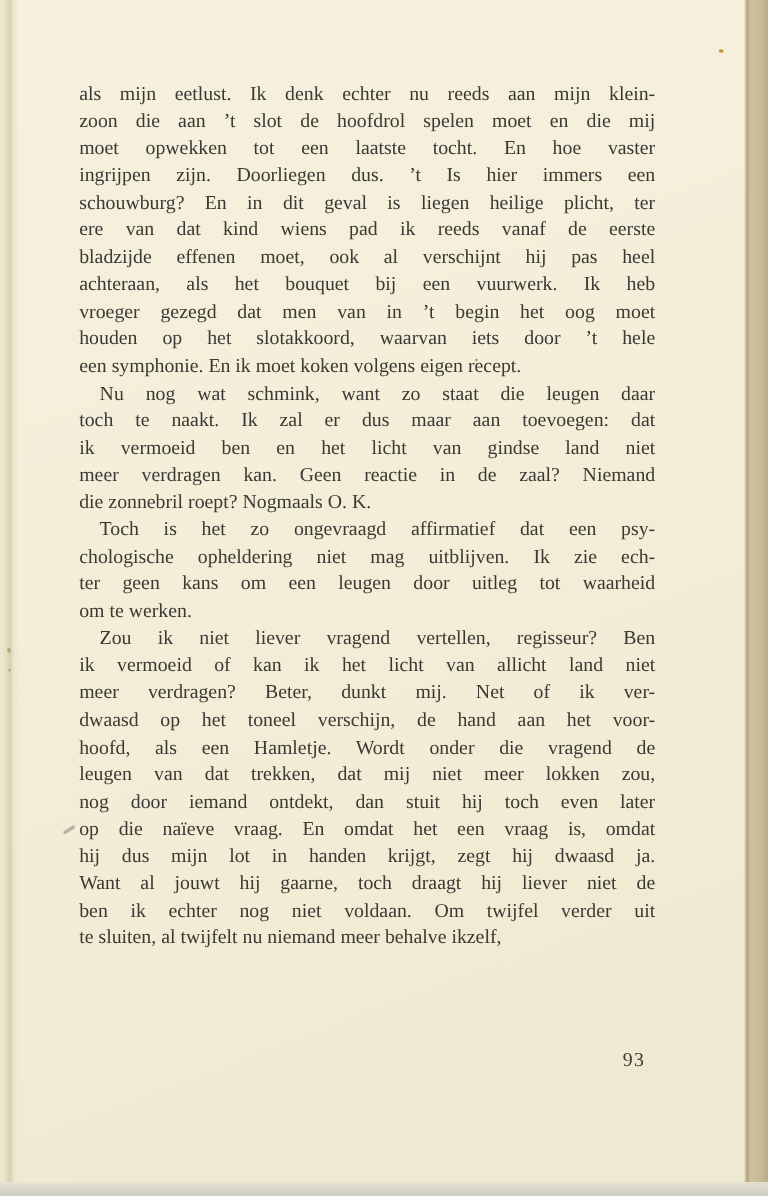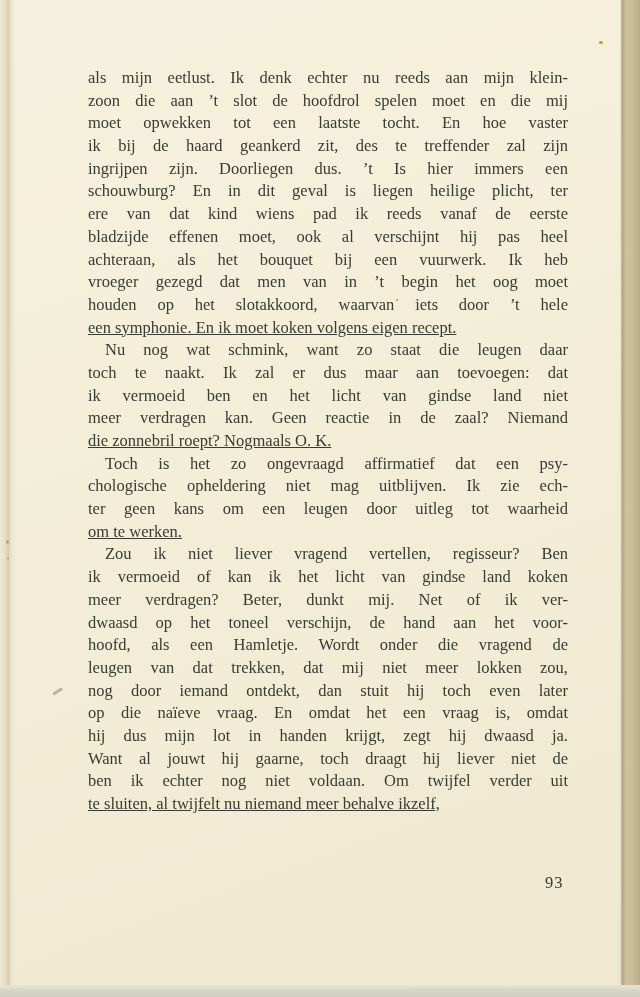--- a/index.html
+++ b/index.html
@@ -19,29 +19,29 @@
     position:absolute;right:0;top:0;bottom:0;width:20px;
     background:linear-gradient(90deg,rgba(203,188,153,0) 0%,#b3a483 12%,#cfc09e 28%,#cbbc99 62%,#c0b18f 88%,#b8a987 100%);
   }
   
   .bottom-edge{
     position:absolute;left:0;right:0;bottom:0;height:11px;
     border-top:1px solid #e6e2d2;
     background:linear-gradient(180deg,#e6e2d3 0%,#d8d5c9 40%,#cfccc0 100%);
   }
   .text-block{
-    position:absolute;left:88px;top:67px;width:480px;
+    position:absolute;left:66px;top:67px;width:480px;
     color:#3b3933;font-size:16.5px;line-height:22.7px;
   }
   .line{height:22.7px;text-align:justify;text-align-last:justify;white-space:nowrap;}
-  .line.end{text-align-last:left;text-decoration:underline;}
+  .line.end{text-align-last:left;}
   .line.indent{text-indent:17px;}
   .it{}
   .page-number{
-    position:absolute;left:545px;top:873px;width:40px;
+    position:absolute;left:519px;top:873px;width:40px;
     color:#3b3933;font-size:16.5px;letter-spacing:1px;
   }
   .speck{position:absolute;border-radius:50%;}
   .speck-a{left:599px;top:41px;width:4px;height:3px;background:#c09732;}
   .speck-b{left:396px;top:299px;width:2px;height:2px;background:#b5653f;opacity:.8;}
   .speck-c{left:6px;top:540px;width:3px;height:4px;background:#a99a76;opacity:.8;}
   .speck-d{left:7px;top:557px;width:2px;height:3px;background:#b3a47e;opacity:.8;}
   .margin-mark{
     position:absolute;left:52px;top:690px;width:11px;height:2.5px;
     background:#9a9488;border-radius:2px;opacity:.65;transform:rotate(-32deg);
@@ -58,40 +58,39 @@
   <div class="speck speck-a"></div>
   <div class="speck speck-b"></div>
   <div class="speck speck-c"></div>
   <div class="speck speck-d"></div>
   <div class="margin-mark"></div>
 
   <main class="text-block">
       <div class="line"><span>als mijn eetlust. Ik denk echter nu reeds aan mijn klein-</span></div>
       <div class="line"><span>zoon die aan ’t slot de hoofdrol spelen moet en die mij</span></div>
       <div class="line"><span>moet opwekken tot een laatste tocht. En hoe vaster</span></div>
-      <div class="line"><span>ik bij de haard geankerd zit, des te treffender zal zijn</span></div>
       <div class="line"><span>ingrijpen zijn. Doorliegen dus. ’t Is hier immers een</span></div>
       <div class="line"><span>schouwburg? En in dit geval is liegen heilige plicht, ter</span></div>
       <div class="line"><span>ere van dat kind wiens pad ik reeds vanaf de eerste</span></div>
       <div class="line"><span>bladzijde effenen moet, ook al verschijnt hij pas heel</span></div>
       <div class="line"><span>achteraan, als het bouquet bij een vuurwerk. Ik heb</span></div>
       <div class="line"><span>vroeger gezegd dat men van in ’t begin het oog moet</span></div>
       <div class="line"><span>houden op het slotakkoord, waarvan iets door ’t hele</span></div>
       <div class="line end"><span>een symphonie. En ik moet koken volgens eigen recept.</span></div>
       <div class="line indent"><span>Nu nog wat schmink, want zo staat die leugen daar</span></div>
       <div class="line"><span>toch te naakt. Ik zal er dus maar aan toevoegen: </span><span class="it">dat</span></div>
       <div class="line"><span class="it">ik vermoeid ben en het licht van gindse land niet</span></div>
       <div class="line"><span class="it">meer verdragen kan</span><span>. Geen reactie in de zaal? Niemand</span></div>
       <div class="line end"><span>die zonnebril roept? Nogmaals O. K.</span></div>
       <div class="line indent"><span>Toch is het zo ongevraagd affirmatief dat een psy-</span></div>
       <div class="line"><span>chologische opheldering niet mag uitblijven. Ik zie ech-</span></div>
       <div class="line"><span>ter geen kans om een leugen door uitleg tot waarheid</span></div>
       <div class="line end"><span>om te werken.</span></div>
       <div class="line indent"><span>Zou ik niet liever vragend vertellen, regisseur? </span><span class="it">Ben</span></div>
-      <div class="line"><span class="it">ik vermoeid of kan ik het licht van gindse land koken</span></div>
+      <div class="line"><span class="it">ik vermoeid of kan ik het licht van allicht land niet</span></div>
       <div class="line"><span class="it">meer verdragen?</span><span> Beter, dunkt mij. Net of ik ver-</span></div>
       <div class="line"><span>dwaasd op het toneel verschijn, de hand aan het voor-</span></div>
       <div class="line"><span>hoofd, als een Hamletje. Wordt onder die vragend de</span></div>
       <div class="line"><span>leugen van dat trekken, dat mij niet meer lokken zou,</span></div>
       <div class="line"><span>nog door iemand ontdekt, dan stuit hij toch even later</span></div>
       <div class="line"><span>op die naïeve vraag. En omdat het een vraag is, omdat</span></div>
       <div class="line"><span>hij dus mijn lot in handen krijgt, zegt hij dwaasd ja.</span></div>
       <div class="line"><span>Want al jouwt hij gaarne, toch draagt hij liever niet de</span></div>
       <div class="line"><span>ben ik echter nog niet voldaan. Om twijfel verder uit</span></div>
       <div class="line end"><span>te sluiten, al twijfelt nu niemand meer behalve ikzelf,</span></div>

